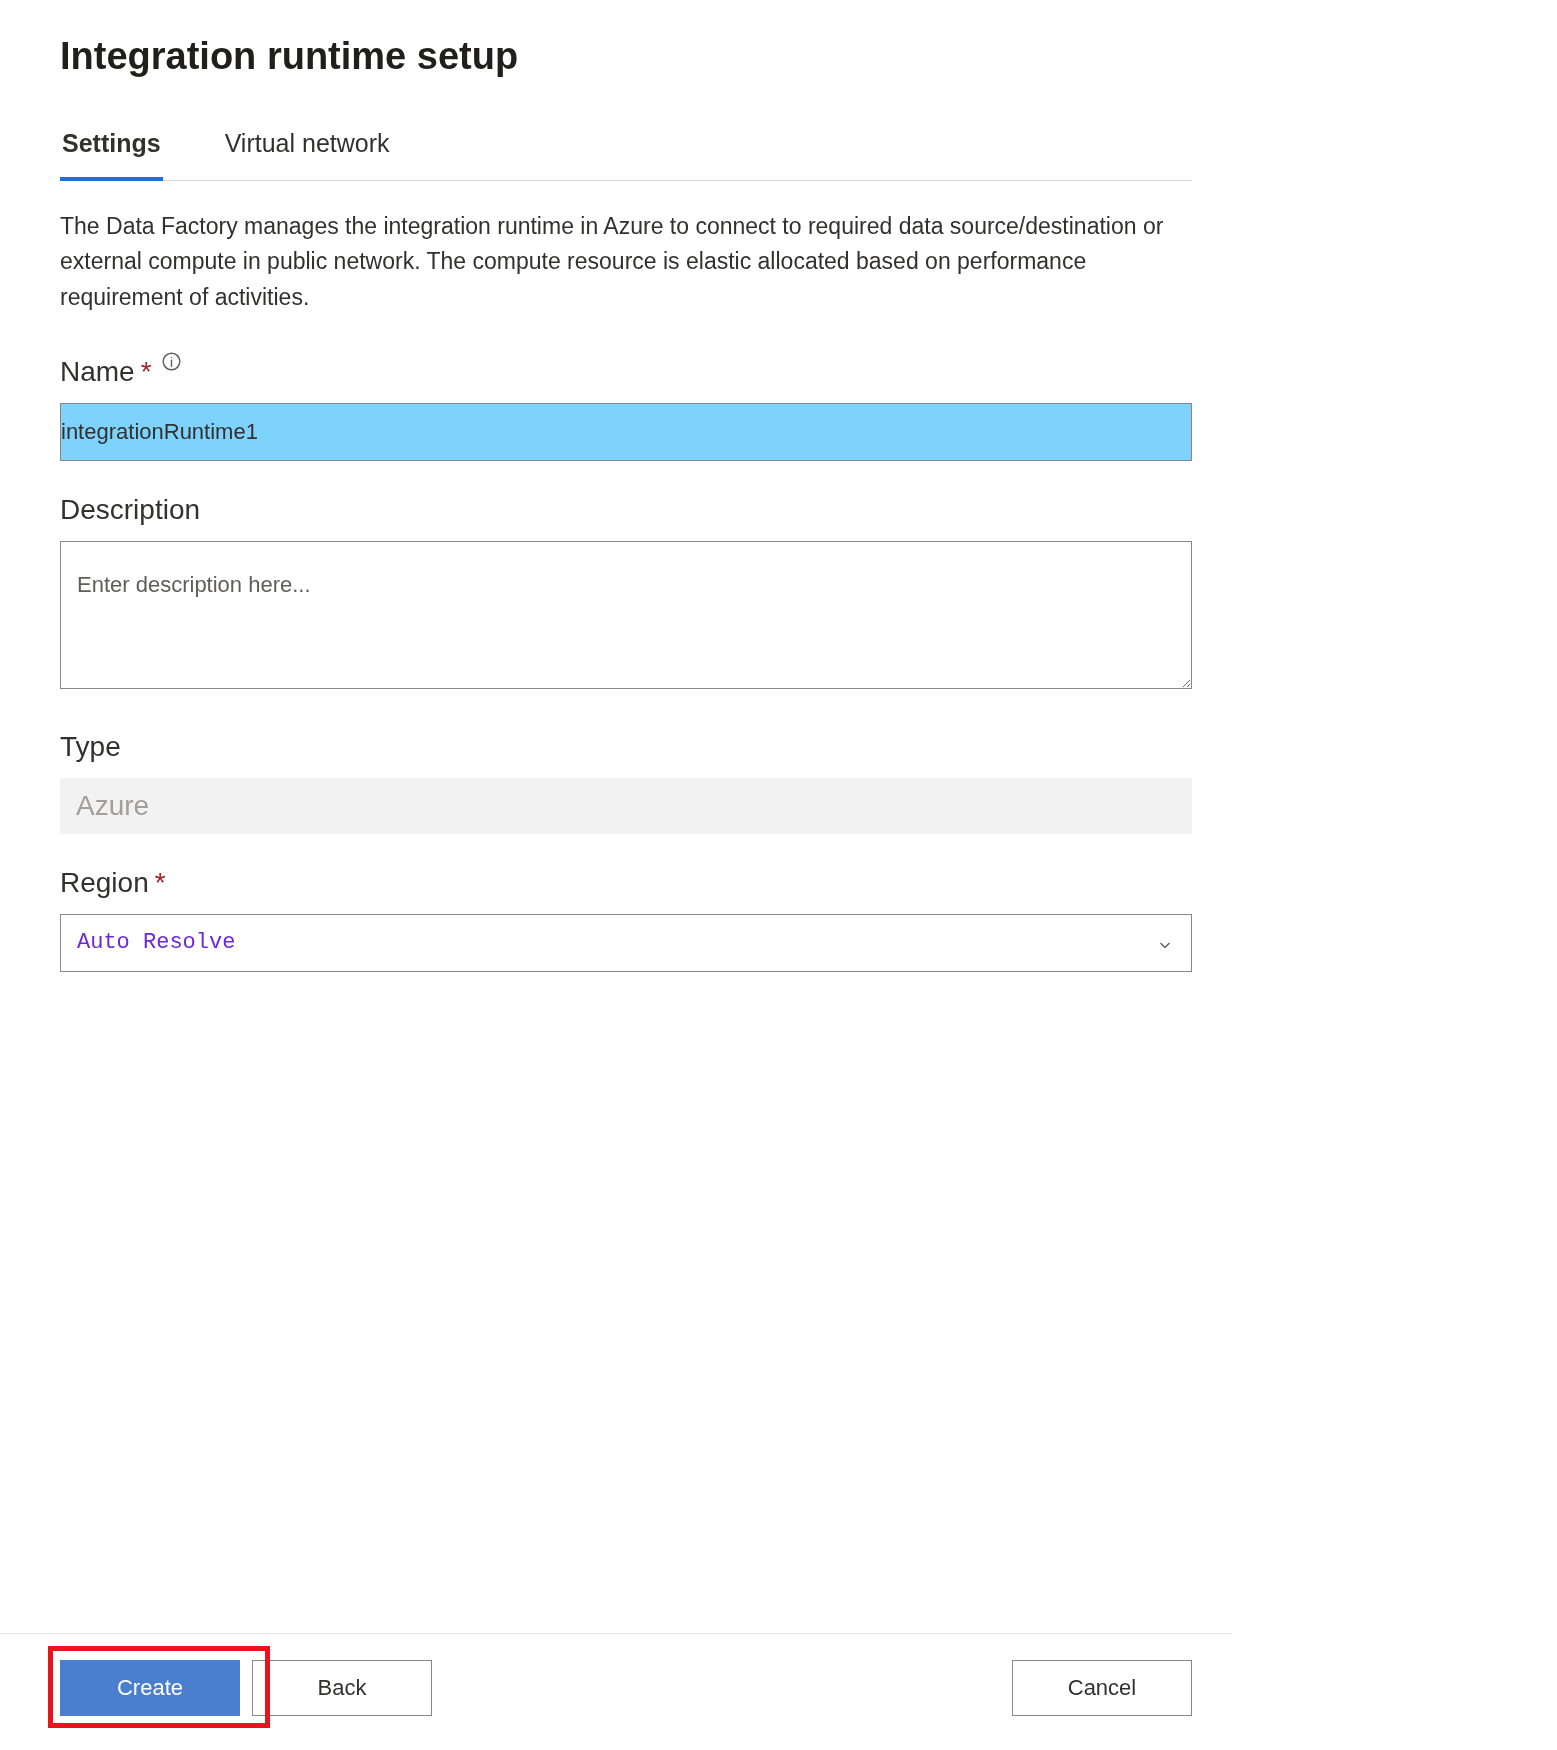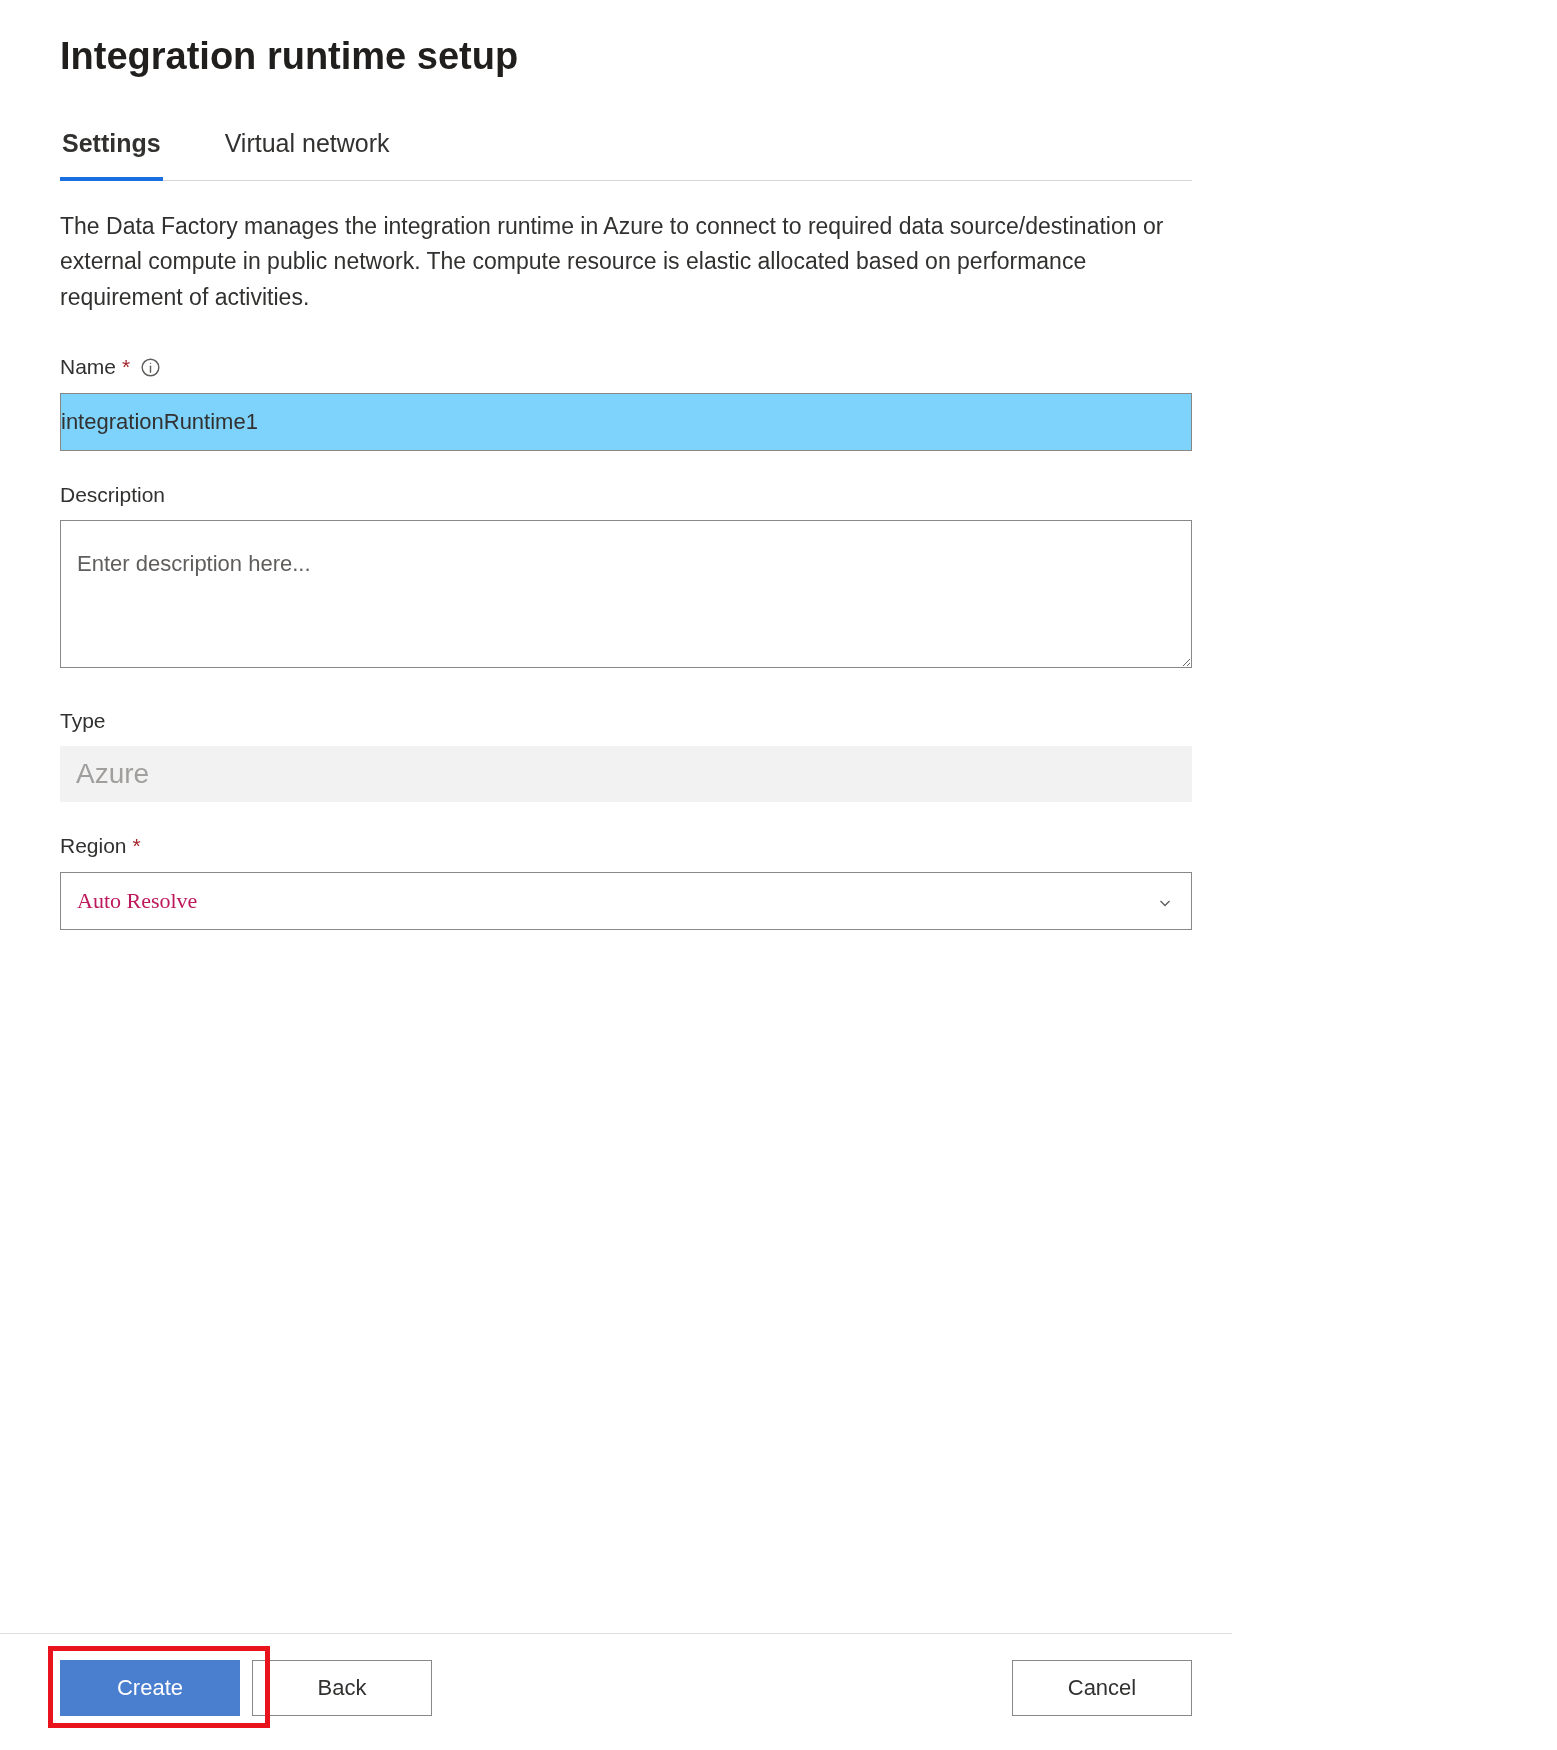--- a/index.html
+++ b/index.html
@@ -50,25 +50,25 @@
       font-size: 23px;
       color: #323130;
       margin-bottom: 36px;
       line-height: 1.55;
       max-width: 1430px;
     }
     .field {
       margin-bottom: 28px;
     }
     .field-label {
-      font-size: 21px;
+      font-size: 28px;
       color: #323130;
       margin-bottom: 10px;
       display: flex;
-      align-items: center;
+      align-items: flex-start;
       gap: 6px;
     }
     .required {
       color: #a4262c;
     }
     .info-icon {
       display: inline-flex;
       align-items: center;
       justify-content: center;
       width: 20px;
@@ -113,22 +113,22 @@
     .select-wrapper {
       position: relative;
       width: 100%;
     }
     .select-input {
       width: 100%;
       height: 58px;
       border: 1px solid #8a8886;
       padding: 0 48px 0 16px;
       font-size: 22px;
-      font-family: Liberation Serif, serif;
-      color: #be185d;
+      font-family: Liberation Mono, monospace;
+      color: #6d28d9;
       background: #ffffff;
       appearance: none;
       cursor: pointer;
     }
     .select-chevron {
       position: absolute;
       right: 18px;
       top: 50%;
       transform: translateY(-50%);
       pointer-events: none;

